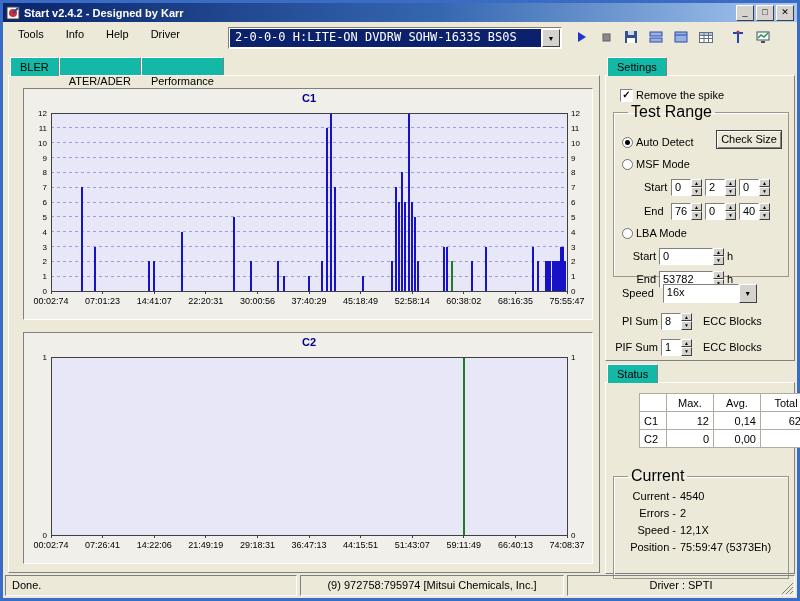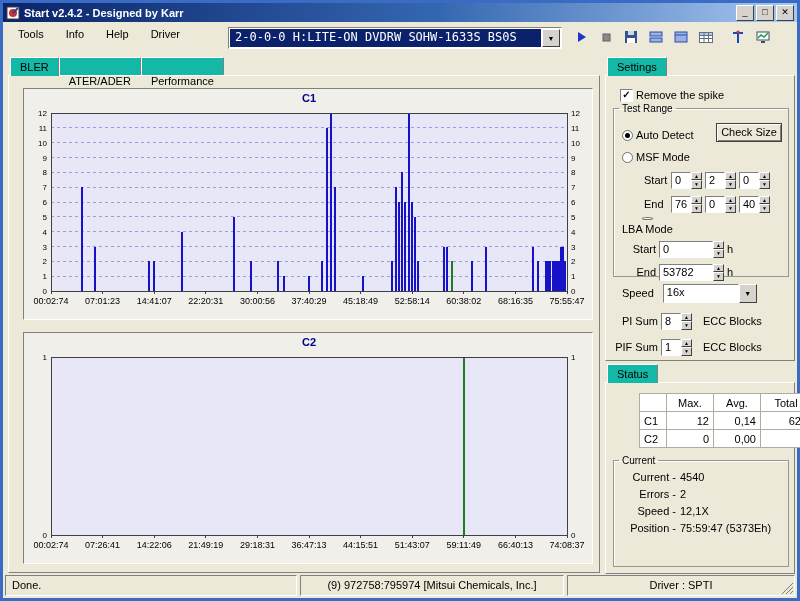--- a/index.html
+++ b/index.html
@@ -41,21 +41,21 @@
   #chart-c1{left:14px;top:12px;width:568px;height:230px;}
   #chart-c2{left:14px;top:256px;width:568px;height:230px;}
   svg text{font-family:"Liberation Sans",sans-serif;}
   
   .frow{position:absolute;display:flex;align-items:center;gap:3px;height:18px;white-space:nowrap;}
   .checkbox{width:13px;height:13px;box-sizing:border-box;background:#fff;border:1px solid;
     border-color:#808080 #fff #fff #808080;font-size:10px;line-height:10px;text-align:center;font-weight:bold;}
   .radio{width:11px;height:11px;box-sizing:border-box;border:1px solid #707070;border-radius:50%;background:#fff;position:relative;}
   .radio.sel::after{content:"";position:absolute;left:2px;top:2px;width:5px;height:5px;background:#000;border-radius:50%;}
   fieldset{position:absolute;min-width:0;border:1px solid #9a978a;box-shadow:inset 1px 1px 0 #fff;padding:0;margin:0;}
-  legend{padding:0 3px;margin-left:5px;font-size:10px;}
+  legend{padding:0 3px;margin-left:14px;font-size:16px;}
   .btn{background:#ece9d8;border:1px solid #404040;
     box-shadow:inset 1px 1px 0 #fff, inset -1px -1px 0 #808080;
     font-size:11px;text-align:center;}
   .spin{display:flex;height:17px;}
   .spin-f{box-sizing:border-box;width:20px;background:#fff;border:1px solid;
     border-color:#808080 #fff #fff #808080;padding:1px 3px;line-height:13px;}
   .spin-f.wide{width:54px;}
   .spin-b{width:11px;display:flex;flex-direction:column;}
   .spin-u,.spin-d{flex:1;background:#d6d3ce;border:1px solid;border-color:#fff #404040 #404040 #fff;
     font-size:5px;line-height:6px;text-align:center;overflow:hidden;}
@@ -382,21 +382,21 @@
         </span>
         <span class="spin">
           <span class="spin-f">40</span>
           <span class="spin-b">
               <span class="spin-u">▲</span>
               <span class="spin-d">▼</span>
             </span>
         </span>
       </div>
 
-      <div class="frow" style="left:8px;top:103px;flex-direction:column;">
+      <div class="frow" style="left:8px;top:103px;">
         <span class="radio"></span>
         <span>LBA Mode</span>
       </div>
 
       <div class="frow" style="left:12px;top:126px;">
         <span class="lbl-r" style="width:30px;">Start</span>
         <span class="spin">
           <span class="spin-f wide">0</span>
           <span class="spin-b">
               <span class="spin-u">▲</span>
@@ -473,21 +473,21 @@
             </tr>
             <tr>
               <td class="rowhead">C2</td>
               <td class="num">0</td>
               <td class="num">0,00</td>
               <td class="num">0</td>
             </tr>
           </tbody>
         </table>
       </div>
-    <fieldset style="left:7px;top:72px;width:174px;height:110px;">
+    <fieldset style="left:7px;top:84px;width:174px;height:110px;">
       <legend>Current</legend>
       <div style="padding-top:2px;">
           <div class="cur-row">
             <span class="cur-l">Current -</span>
             <span class="cur-v">4540</span>
           </div>
           <div class="cur-row">
             <span class="cur-l">Errors -</span>
             <span class="cur-v">2</span>
           </div>

